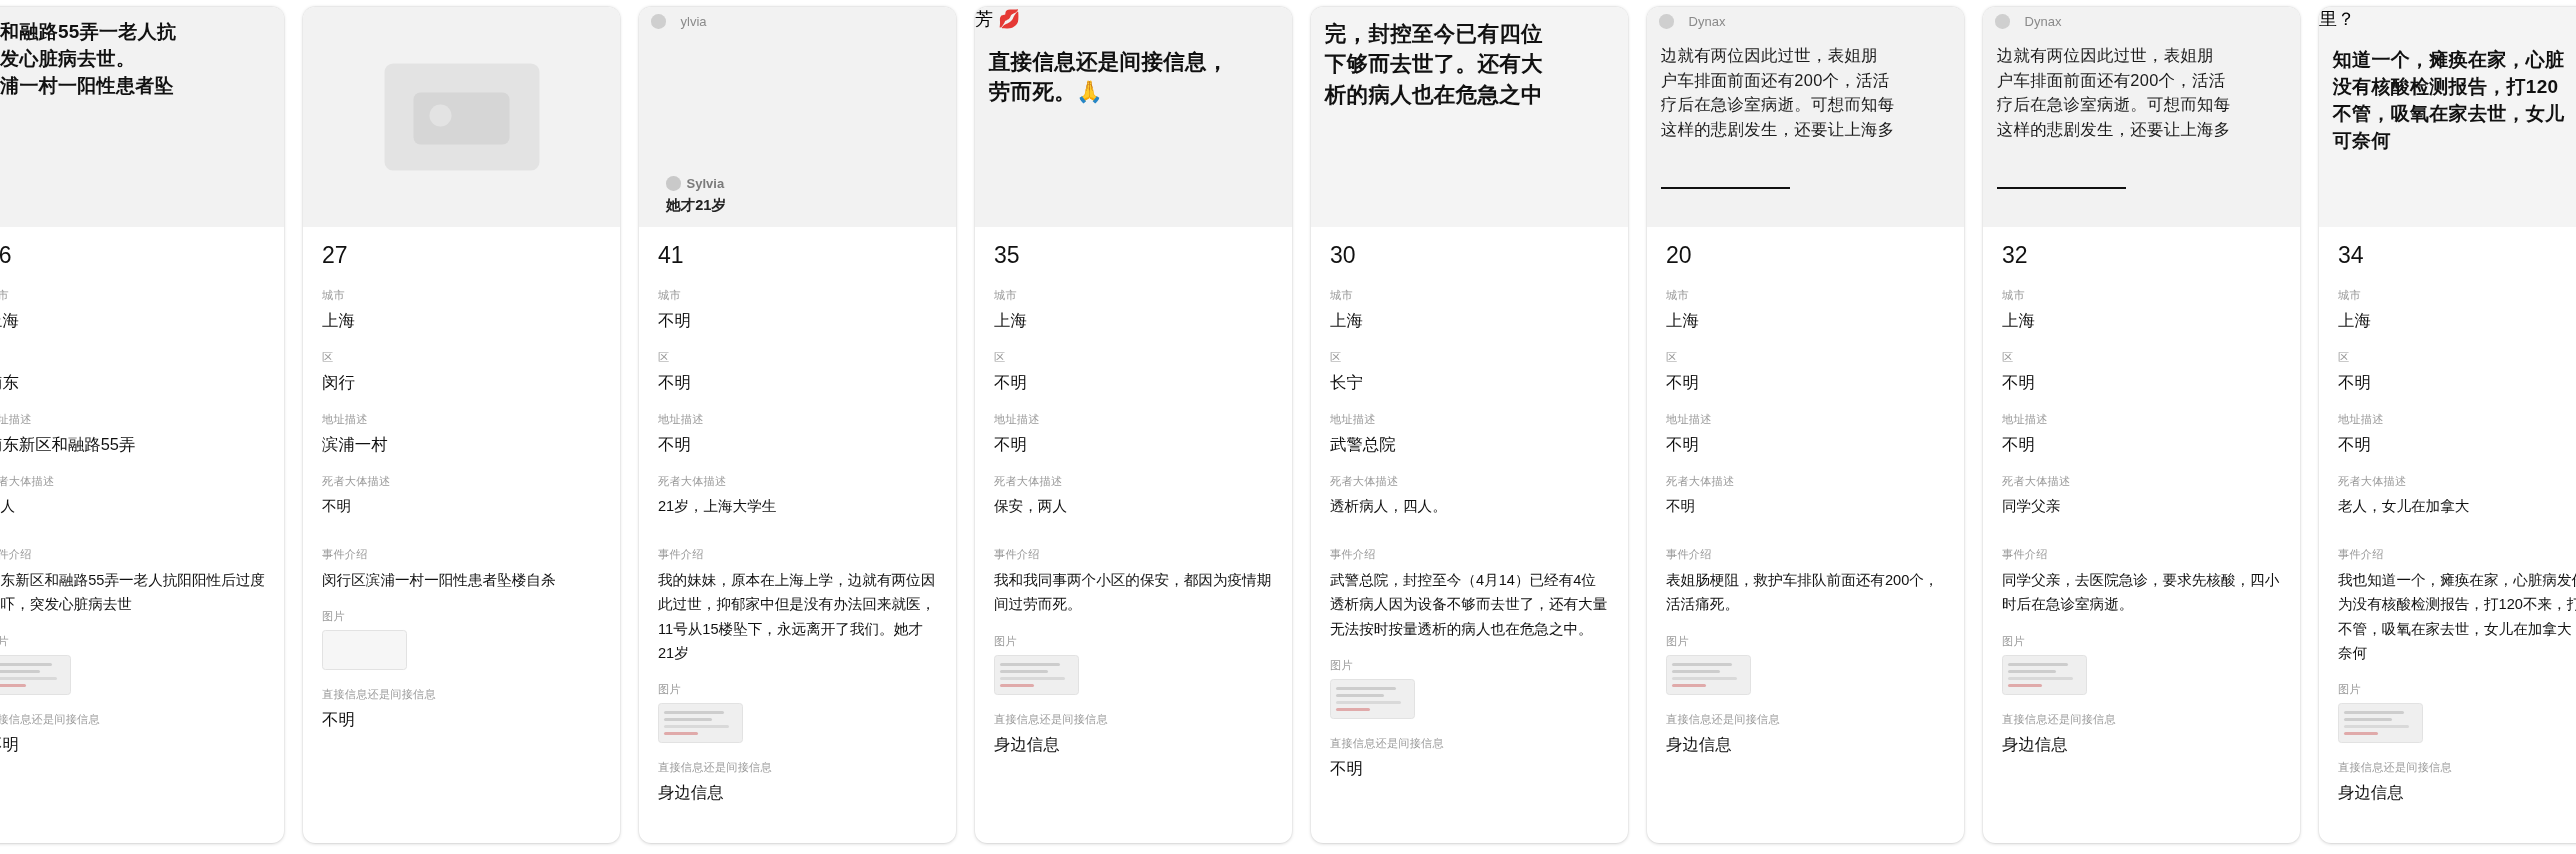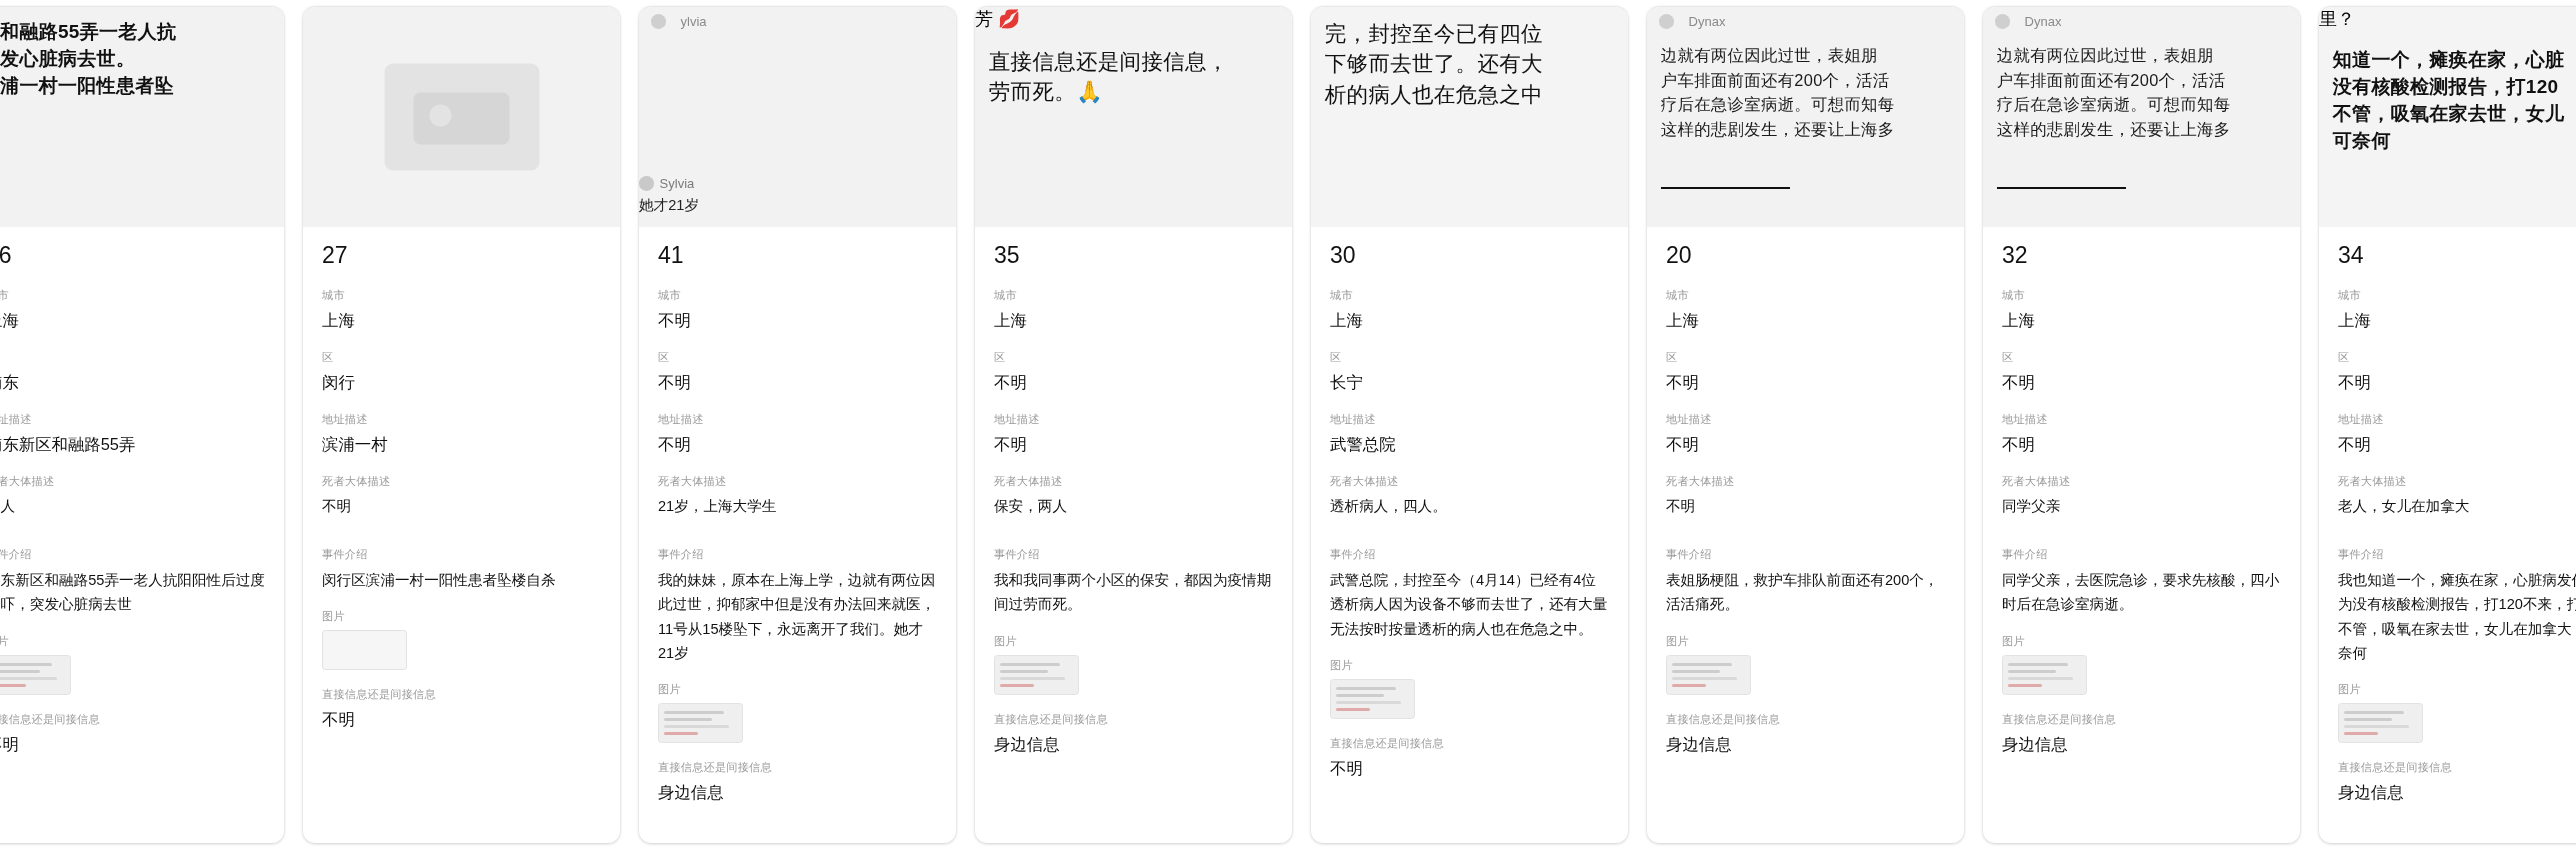--- a/index.html
+++ b/index.html
@@ -45,21 +45,21 @@
     overflow: hidden;
   }
   .media.plain { background: #f4f4f4; }
   .media-text {
     position: absolute;
     left: 0; right: 0; top: 0;
     padding: 12px 13.8px;
     font-size: 21.5px;
     line-height: 1.42;
     color: #111111;
-    font-weight: 400;
+    font-weight: 700;
     letter-spacing: 0.3px;
     white-space: pre-wrap;
     overflow: hidden;
   }
   .media-text.small {
     font-size: 16.4px;
     font-weight: 400;
     line-height: 1.5;
     color: #1a1a1a;
   }
@@ -78,24 +78,25 @@
     color: #8a8a8a;
   }
   .media-user .dot {
     width: 14.6px; height: 14.6px;
     border-radius: 50%;
     background: #cfcfcf;
     display: inline-block;
   }
   .media-sub {
     position: absolute;
-    left: 0;
+    left: 27px;
     bottom: 12px;
     font-size: 14.6px;
     color: #222;
+    font-weight: bold;
   }
   .media-sub .nm {
     display: flex; align-items: center; gap: 6px;
     font-size: 13px; color:#7b7b7b; margin-bottom: 5.2px;
   }
   .media-sub .nm .dot {
     width: 14.6px; height: 14.6px; border-radius: 50%; background: #c9c9c9;
   }
   .img-placeholder {
     position: absolute;

